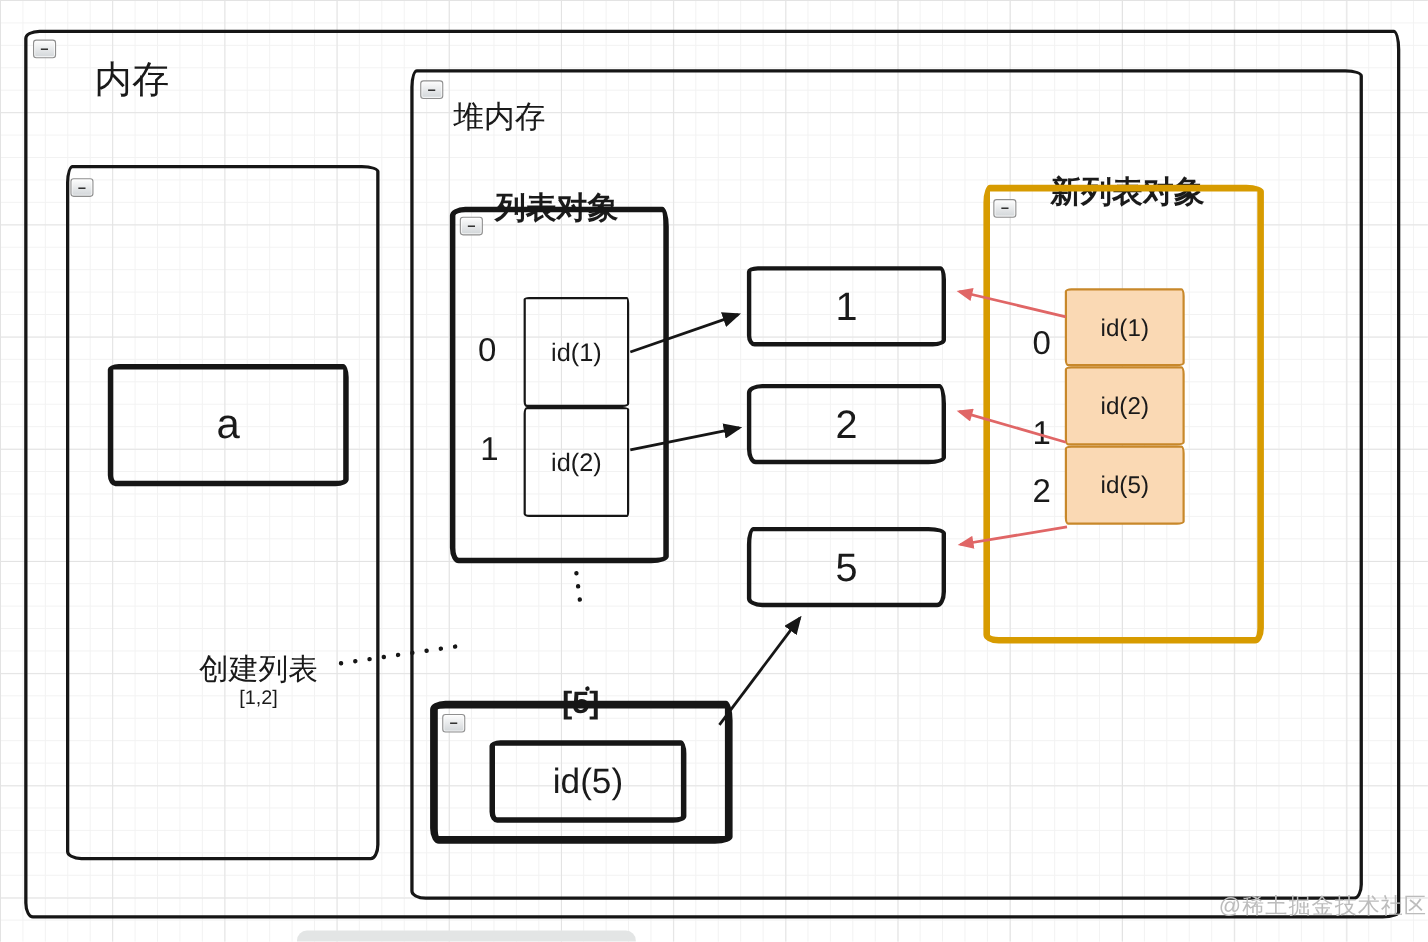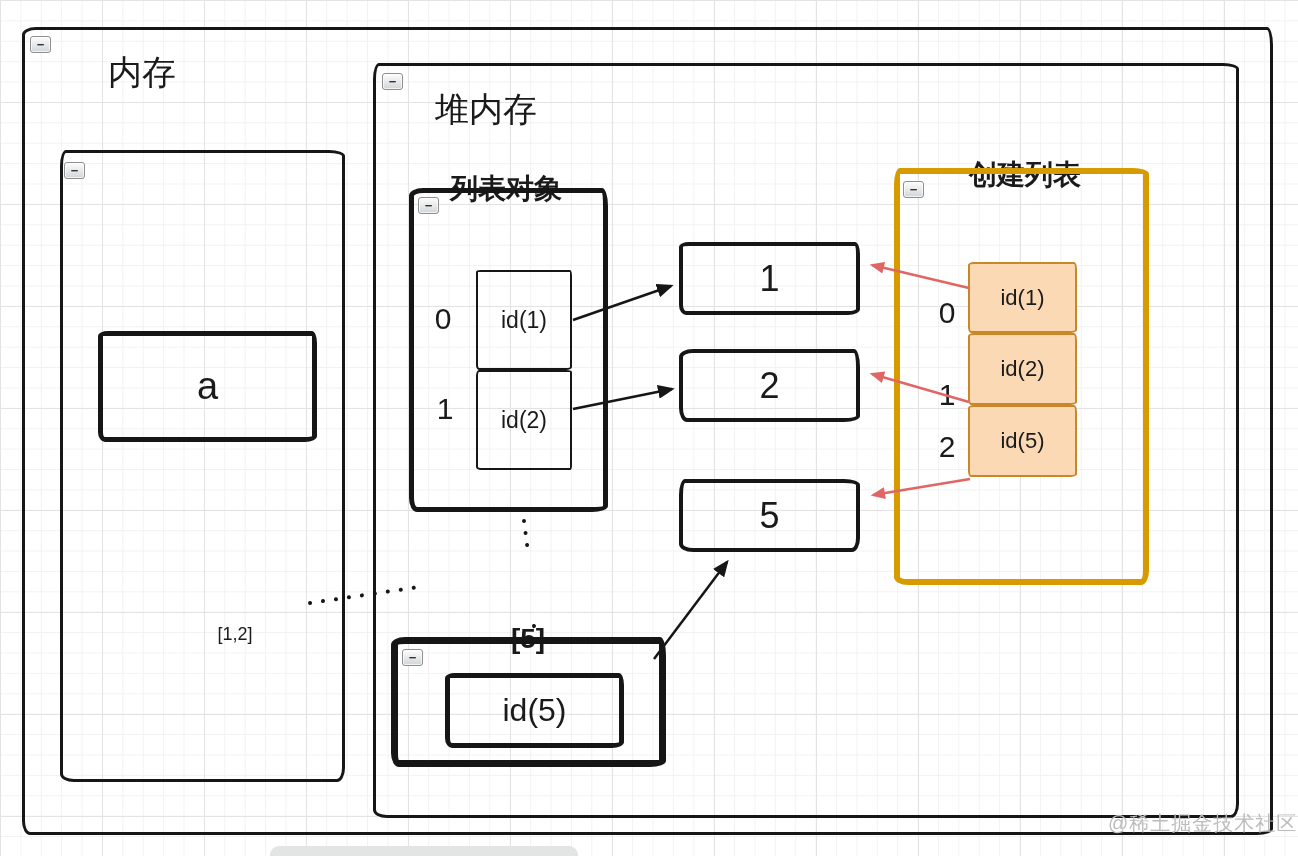--- a/index.html
+++ b/index.html
@@ -43,32 +43,32 @@
   svg.overlay { position:absolute; left:0; top:0; z-index:40; pointer-events:none; }
   .watermark { position:absolute; color:#bcbcbc; font-size:20px; z-index:60; letter-spacing:1px; }
 </style>
 </head>
 <body>
 
 <div id="canvas">
 
   <div class="box r1" style="left:22px; top:27px; width:1251px; height:808px; z-index:2;"></div>
   <div class="collapse" style="left:30px; top:36px;">−</div>
-  <div class="title" style="left:86px; top:50px; font-size:34px; z-index:3;margin-left:22px;">内存</div>
+  <div class="title" style="left:86px; top:50px; font-size:34px; z-index:3;">内存</div>
 
   <div class="box r2" style="left:60px; top:150px; width:285px; height:632px; z-index:2;"></div>
   <div class="collapse" style="left:64px; top:162px;">−</div>
 
   <div class="box r3 center" style="left:98px; top:331px; width:219px; height:111px; border-width:5px; z-index:3; font-size:38px;">
     <span>a</span>
   </div>
 
   <div class="box r2" style="left:373px; top:63px; width:866px; height:755px; z-index:2;"></div>
   <div class="collapse" style="left:382px; top:73px;">−</div>
-  <div class="title" style="left:435px; top:87px; font-size:34px; z-index:3;">堆内存</div>
+  <div class="title" style="left:412px; top:87px; font-size:28px; z-index:3;">堆内存</div>
 
   <div class="title" style="left:436px; top:170px; width:140px; text-align:center; font-size:28px; font-weight:bold; z-index:1;">列表对象</div>
   <div class="box r1" style="left:409px; top:188px; width:199px; height:324px; border-width:5px; z-index:2;"></div>
   <div class="collapse" style="left:418px; top:197px;">−</div>
 
   <div class="idx" style="left:426px; top:302px; width:34px; z-index:3;">0</div>
   <div class="idx" style="left:428px; top:392px; width:34px; z-index:3;">1</div>
   <div class="box center cellv" style="left:476px; top:270px; width:96px; height:100px; border-width:2.5px; border-radius:5px 2px 6px 3px/2px 6px 3px 5px; z-index:3;">
     <span>id(1)</span>
   </div>
@@ -79,21 +79,21 @@
   <div class="box r3 center" style="left:679px; top:242px; width:181px; height:73px; border-width:4px; z-index:3; font-size:36px;">
     <span>1</span>
   </div>
   <div class="box r1 center" style="left:679px; top:349px; width:181px; height:73px; border-width:4px; z-index:3; font-size:36px;">
     <span>2</span>
   </div>
   <div class="box r2 center" style="left:679px; top:479px; width:181px; height:73px; border-width:4px; z-index:3; font-size:36px;">
     <span>5</span>
   </div>
 
-  <div class="title" style="left:950px; top:156px; width:150px; text-align:center; font-size:28px; font-weight:bold; z-index:1;">创建列表</div>
+  <div class="title" style="left:950px; top:156px; width:150px; text-align:center; font-size:28px; font-weight:bold; z-index:1;">新列表对象</div>
   <div class="box r2" style="left:894px; top:168px; width:255px; height:417px; border:6px solid #D79B00; z-index:2;"></div>
   <div class="collapse" style="left:903px; top:181px;">−</div>
 
   <div class="idx" style="left:930px; top:296px; width:34px; z-index:3;">0</div>
   <div class="idx" style="left:930px; top:378px; width:34px; z-index:3;">1</div>
   <div class="idx" style="left:930px; top:430px; width:34px; z-index:3;">2</div>
   <div class="orange-cell" style="left:968px; top:262px; width:109px; height:71px; z-index:3;">
     <span>id(1)</span>
   </div>
   <div class="orange-cell" style="left:968px; top:333px; width:109px; height:72px; z-index:3;">
@@ -104,20 +104,21 @@
   </div>
 
 
   <div class="title" style="left:493px; top:623px; width:70px; text-align:center; font-size:28px; font-weight:bold; z-index:1;">[5]</div>
   <div class="box r1" style="left:391px; top:637px; width:275px; height:130px; border-width:7px; z-index:2;"></div>
   <div class="collapse" style="left:402px; top:649px;">−</div>
   <div class="box r3 center" style="left:445px; top:673px; width:179px; height:75px; border-width:5px; z-index:3; font-size:32px;">
     <span>id(5)</span>
   </div>
 
+  <div class="title" style="left:170px; top:590px; width:130px; text-align:center; font-size:27px; z-index:3;">创建列表</div>
   <div class="title" style="left:170px; top:624px; width:130px; text-align:center; font-size:18px; z-index:3;">[1,2]</div>
 
   <svg class="overlay" width="1298" height="856" viewBox="0 0 1298 856">
     <defs>
       <marker id="mBlack" viewBox="0 0 12 10" refX="10" refY="5" markerUnits="userSpaceOnUse" markerWidth="17" markerHeight="14" orient="auto">
         <path d="M0 0 L12 5 L0 10 Z" fill="#161616"></path>
       </marker>
       <marker id="mRed" viewBox="0 0 12 10" refX="10" refY="5" markerUnits="userSpaceOnUse" markerWidth="15" markerHeight="12" orient="auto">
         <path d="M0 0 L12 5 L0 10 Z" fill="#e06666"></path>
       </marker>

